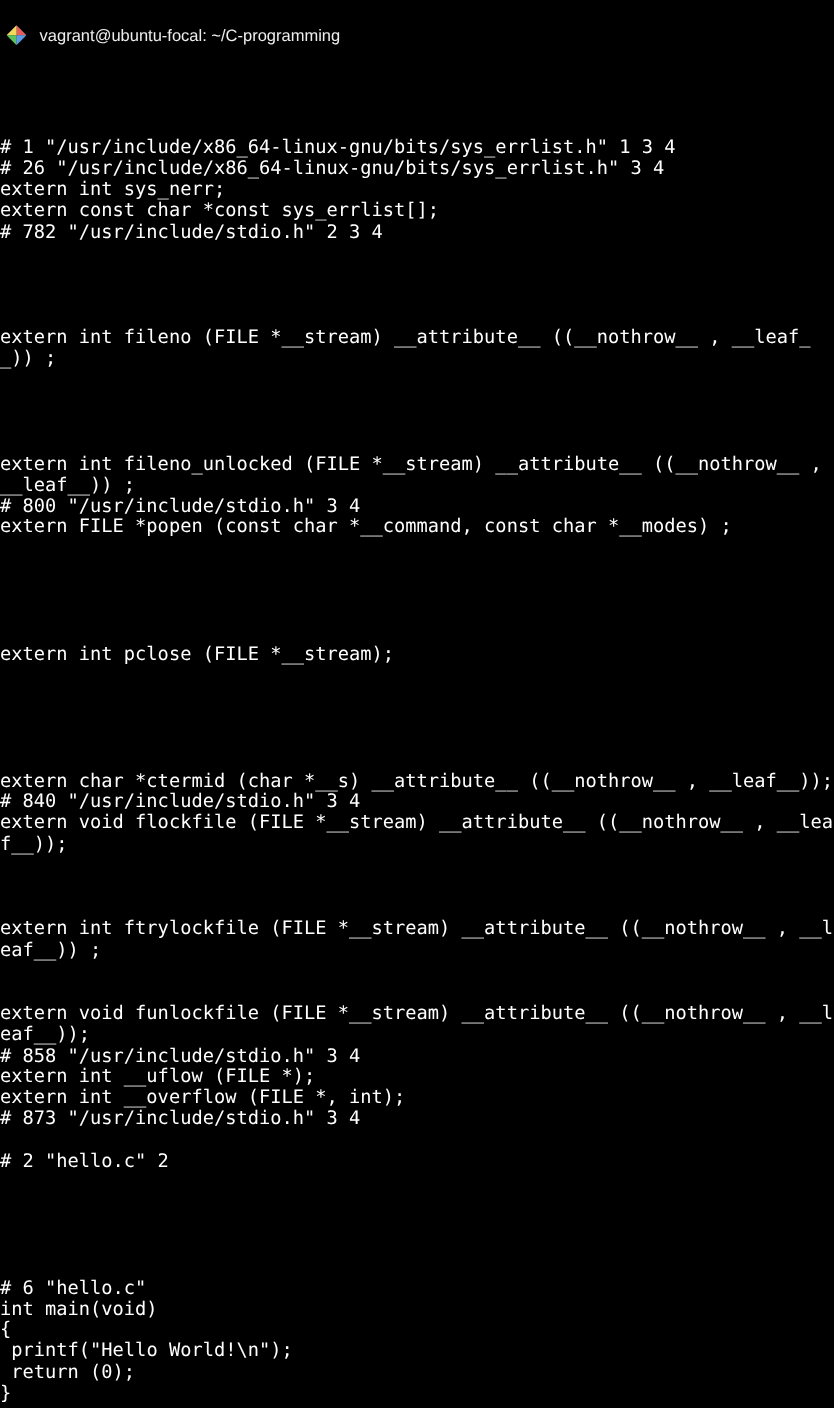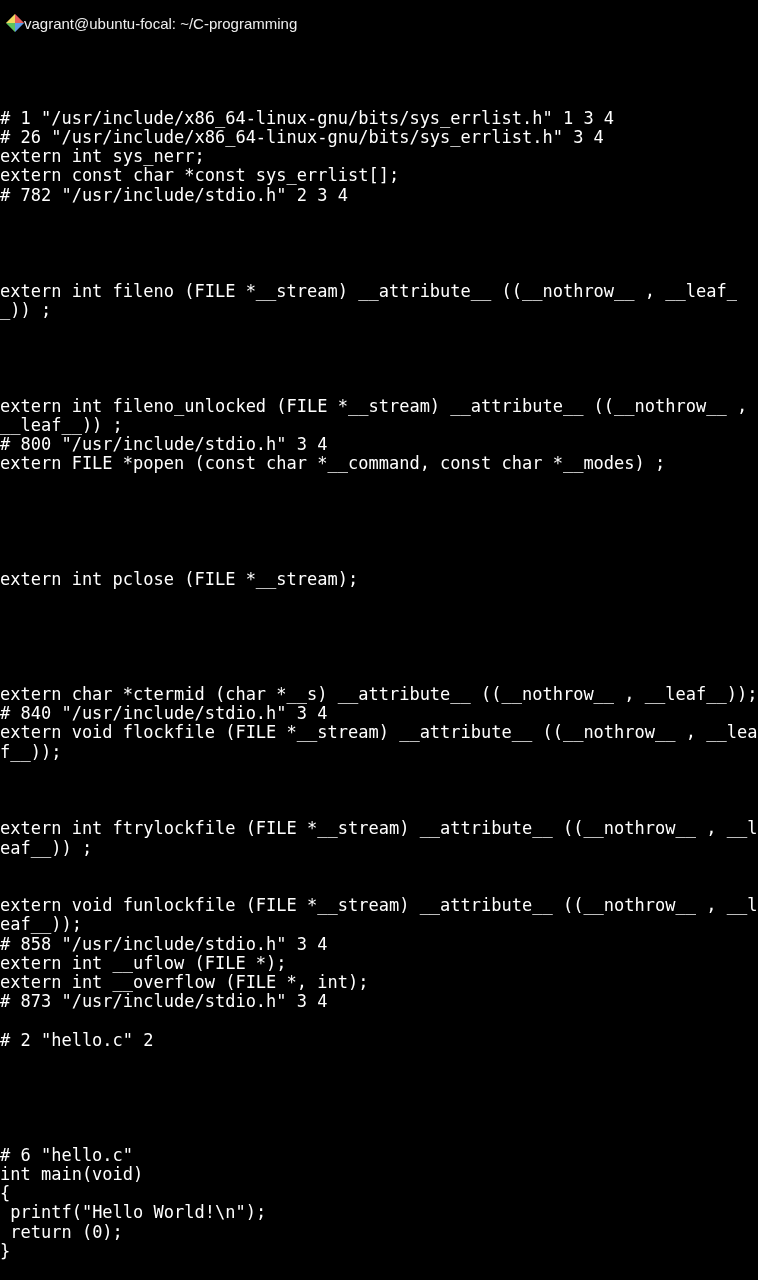--- a/index.html
+++ b/index.html
@@ -1,18 +1,18 @@
 <!DOCTYPE html>
 <html><head>
 <meta charset="utf-8">
 <style>
   * { margin: 0; padding: 0; box-sizing: border-box; }
   html, body { width: 758px; height: 1280px; overflow: hidden; }
   body { background: #000; font-family: "Consolas", "Liberation Mono", monospace; font-size: 17px; color: #fff; }
-  .titlebar { height: 32px; background: #000; display: flex; align-items: flex-end; padding: 0 6px; gap: 0; }
+  .titlebar { height: 32px; background: #000; display: flex; align-items: center; padding: 0 6px; gap: 12px; margin-top: 16px; }
   .app-icon { width: 18px; height: 18px; display: inline-block; }
   .app-icon svg { width: 100%; height: 100%; display: block; }
   .title-text { color: #eee; font-family: "Segoe UI", Arial, sans-serif; font-size: 15px; }
   .terminal { padding: 0; white-space: pre-wrap; word-break: break-all; line-height: 19.2px; }
   .terminal-content { color: #fff; }
 </style>
 </head>
 <body>
 
 <div class="titlebar">

